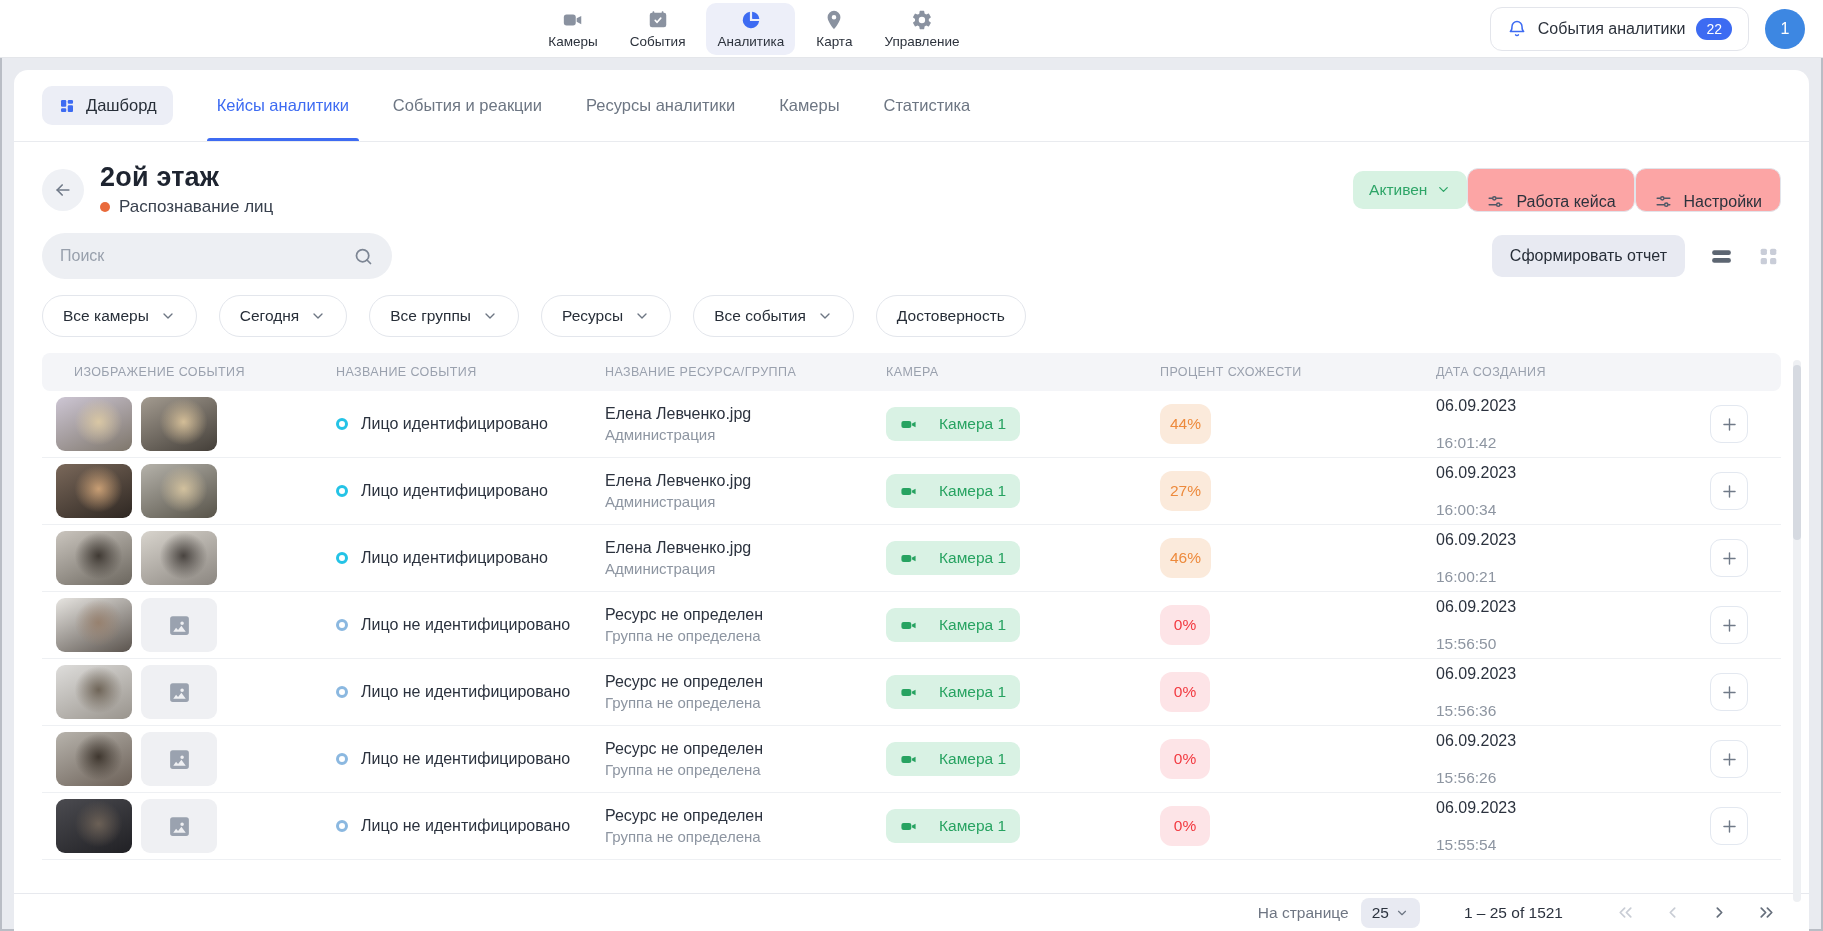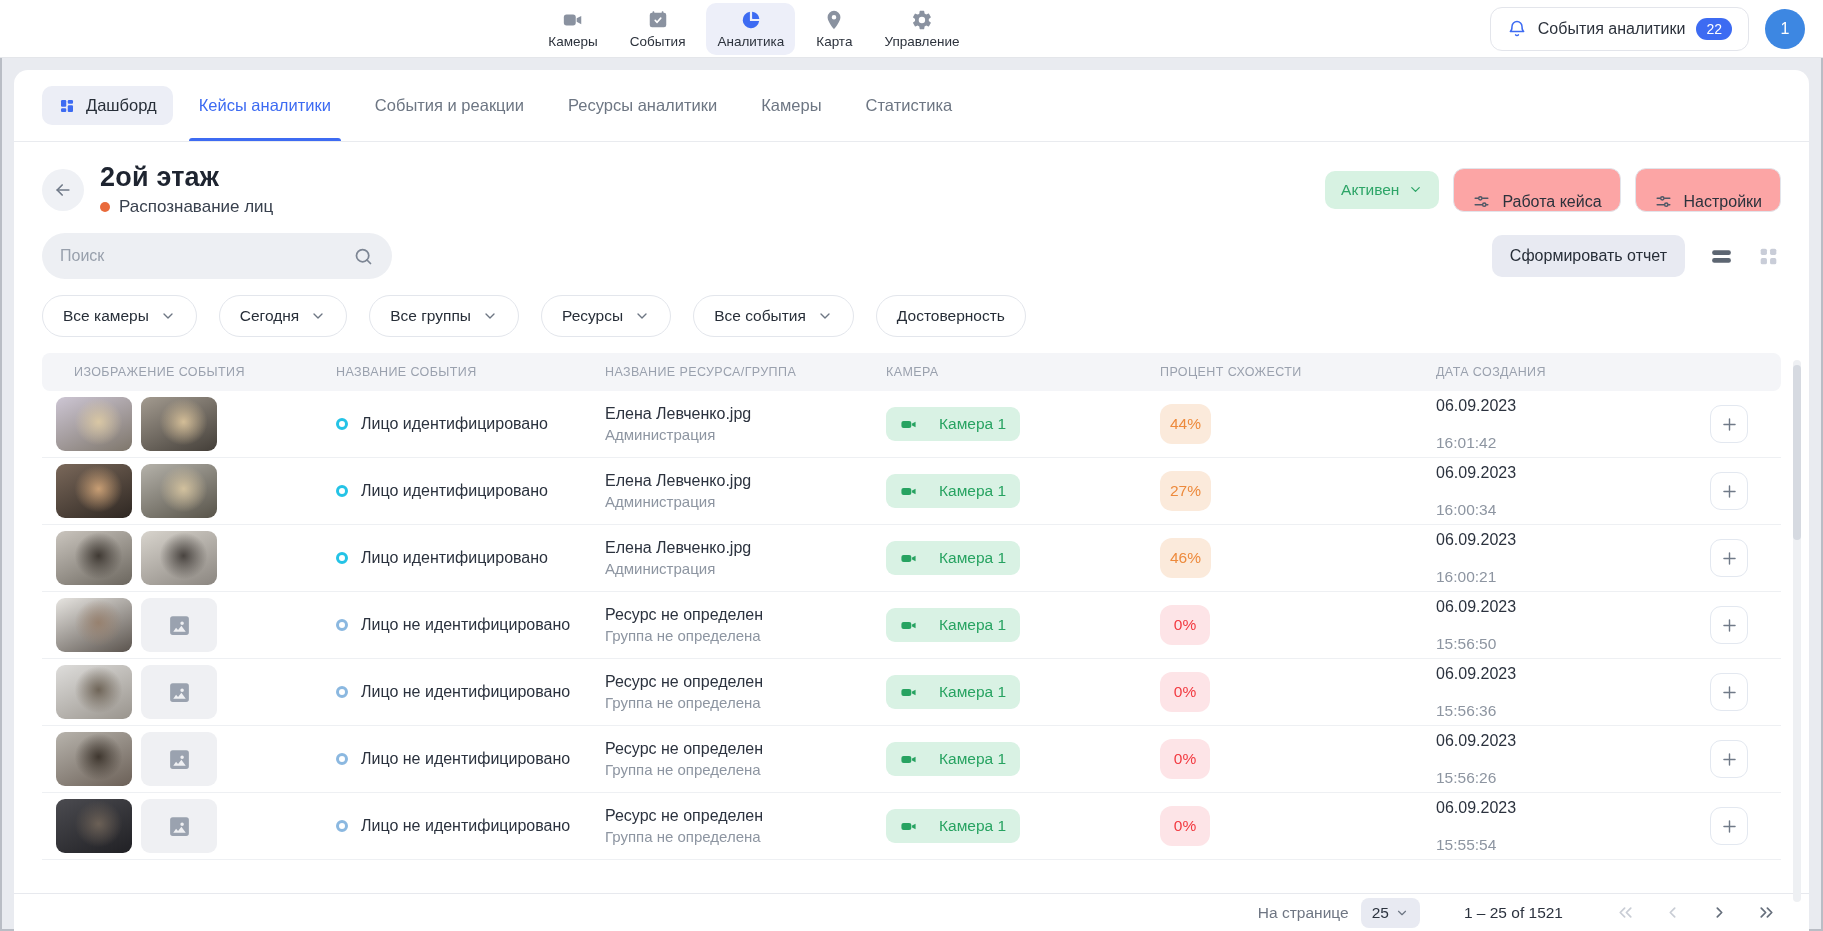--- a/index.html
+++ b/index.html
@@ -41,41 +41,41 @@
     display:flex; align-items:center; justify-content:center; font-size:16px; margin-left:16px; cursor:pointer;
   }
 
   
   .card {
     margin:12px 14px 0; background:#fff; border-radius:14px 14px 0 0;
     height:861px; display:flex; flex-direction:column; overflow:hidden; position:relative;
   }
 
   
-  .tabs { height:72px; display:flex; align-items:center; gap:26px; padding:0 28px; border-bottom:1px solid #e9ebef; }
+  .tabs { height:72px; display:flex; align-items:center; gap:44px; padding:0 28px; border-bottom:1px solid #e9ebef; }
   .dash-pill {
     display:flex; align-items:center; gap:10px; background:#eceef6; border-radius:10px;
     padding:10px 16px; font-size:16.5px; color:#272e38; cursor:pointer;
   }
   .dash-ic { width:18px; height:18px; color:#3d6bf2; }
   .tab { font-size:16.5px; color:#6d7683; height:100%; display:flex; align-items:center; position:relative; cursor:pointer; }
   .tab.active { color:#3d6bf2; }
   .tab.active::after { content:''; position:absolute; left:-10px; right:-10px; bottom:0; height:3px; background:#3d6bf2; border-radius:3px 3px 0 0; }
 
   
   .title-row { display:flex; align-items:center; padding:20px 28px 0; }
   .back-btn {
     width:42px; height:42px; border-radius:50%; background:#eff1f5; border:none; cursor:pointer;
     display:flex; align-items:center; justify-content:center; color:#707a88; margin-right:16px; flex:none;
   }
   .back-btn .icon { width:20px; height:20px; }
   .case-title { font-size:27px; font-weight:700; color:#1e2430; letter-spacing:.2px; }
   .case-subtitle { display:flex; align-items:center; gap:9px; font-size:17px; color:#39414e; margin-top:4px; }
   .case-dot { width:10px; height:10px; border-radius:50%; background:#e96a3b; flex:none; }
-  .title-actions { margin-left:auto; display:flex; gap:14px; align-items:center; }
+  .title-actions { margin-left:auto; display:flex; align-items:center; }
   .status-pill {
     display:flex; align-items:center; gap:9px; background:#d7f2e2; color:#2da567;
     font-size:15.5px; height:38px; padding:0 16px; border-radius:10px; cursor:pointer;
   }
   .status-pill .icon { width:15px; height:15px; }
   .btn-outline {
     display:flex; align-items:flex-end; gap:11px; height:44px; padding:0 18px;
     border:1px solid #e2e4ea; border-radius:11px; background:#fca5a5; font-size:16px; color:#2c323c; cursor:pointer;
   }
   .sliders-ic { width:19px; height:19px; color:#4e5765; }

